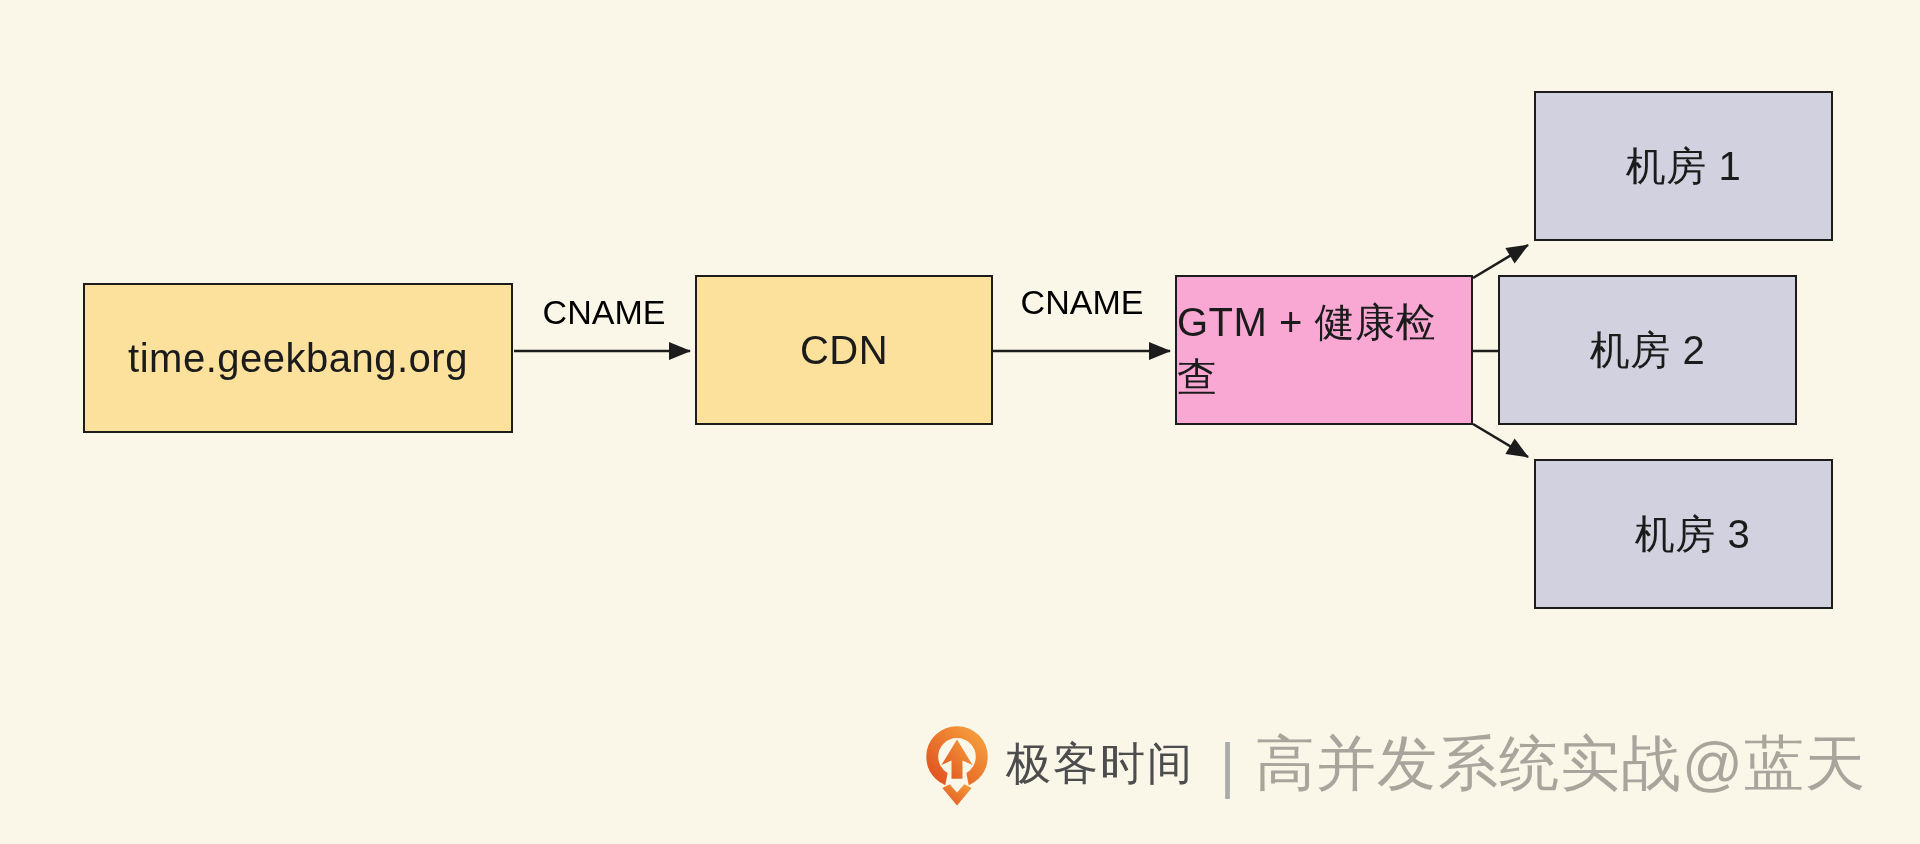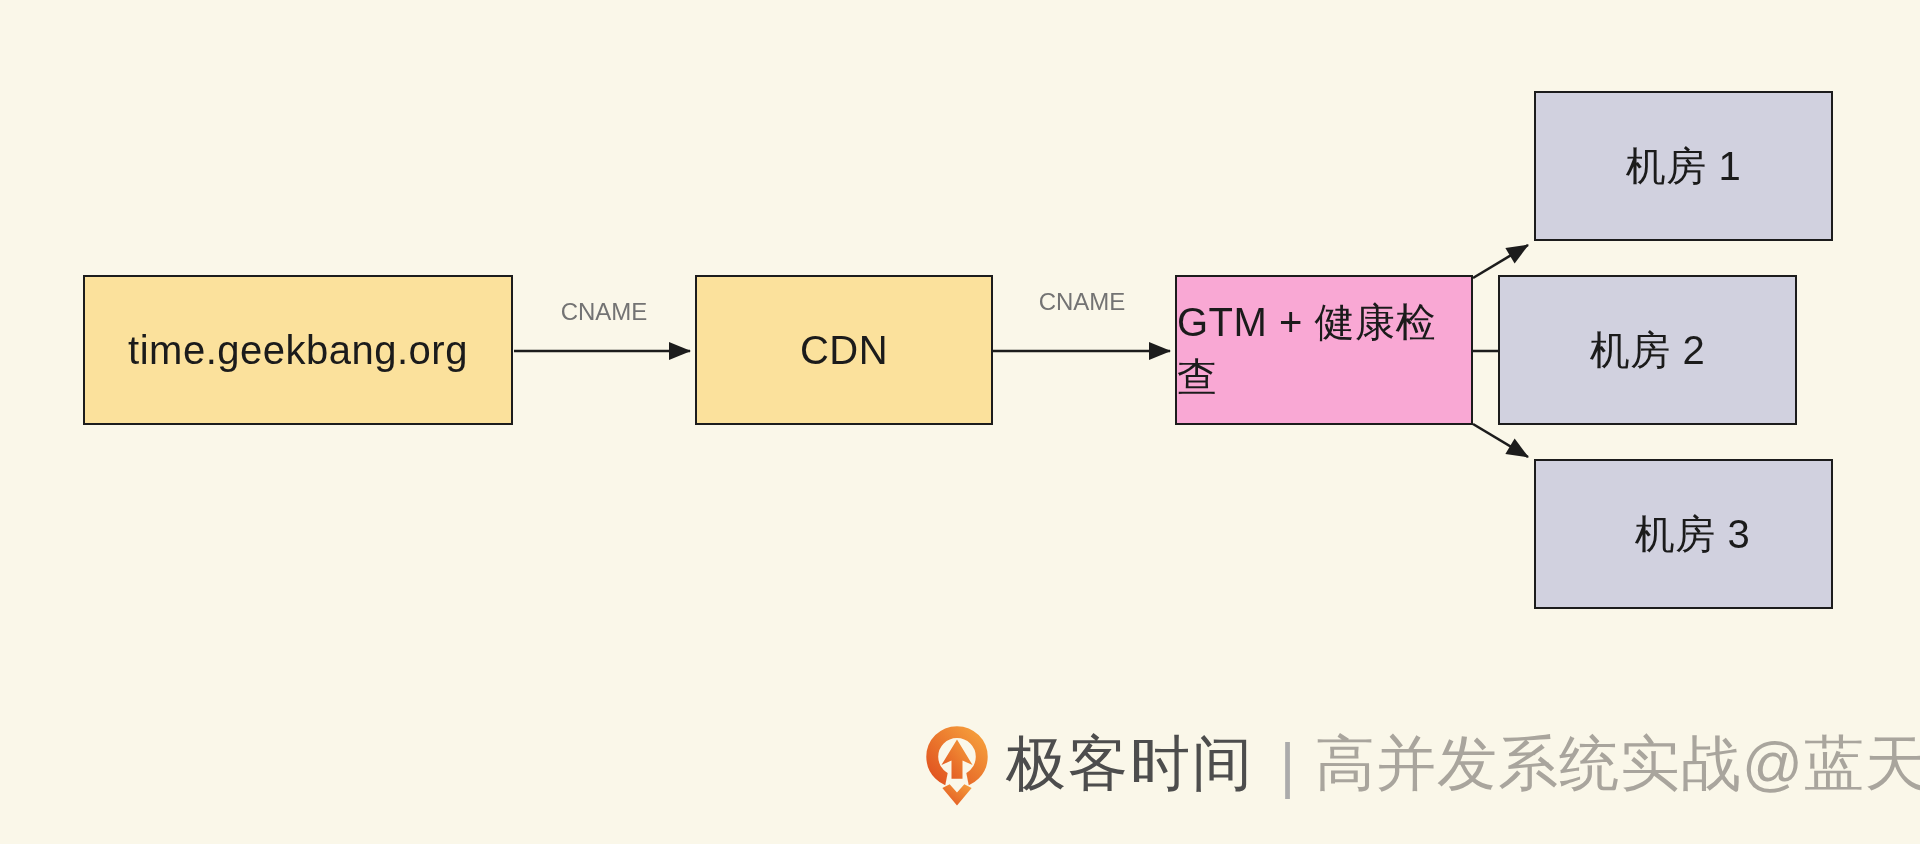--- a/index.html
+++ b/index.html
@@ -10,47 +10,47 @@
   }
   .canvas { position:relative; width:1920px; height:844px; }
 
   
   .node {
     position:absolute; box-sizing:border-box;
     border:2px solid #1C1C1C;
     display:flex; align-items:center; justify-content:center;
     font-size:40px; color:#1B1B1B; letter-spacing:0.5px;
   }
-  #node-domain { left:83px;   top:275px; width:430px; height:150px; }
+  #node-domain { left:83px;   top:283px; width:430px; height:150px; }
   #node-cdn    { left:695px;  top:275px; width:298px; height:150px; }
   #node-gtm    { left:1175px; top:275px; width:298px; height:150px; }
   #node-idc1   { left:1534px; top:91px;  width:299px; height:150px; }
   #node-idc2   { left:1498px; top:275px; width:299px; height:150px; }
   #node-idc3   { left:1534px; top:459px; width:299px; height:150px;padding-left:18px; }
 
   
   .edges { position:absolute; left:0; top:0; width:1920px; height:844px; }
   .edge-line { stroke:#1C1C1C; stroke-width:2.6px; }
 
   
   .edge-label {
     position:absolute; width:200px; text-align:center;
-    font-size:24px; line-height:36px; color:#737373;
+    font-size:34px; line-height:36px; color:#000000;
   }
   #edge-label-0 { left:504px; top:294px; }
   #edge-label-1 { left:982px; top:284px; }
 
   
   .footer {
     position:absolute; left:924px; top:714px; height:100px;
     display:flex; align-items:center;
   }
   .footer .logo { width:66px; height:90px; margin-top:4px; }
   .brand {
-    font-size:60px; color:#4D4D4D; letter-spacing:2px;
+    font-size:45px; color:#4D4D4D; letter-spacing:2px;
     margin-left:16px; font-weight:500; white-space:nowrap;
   }
   .divider {
     font-size:58px; color:#ABABAB; font-weight:400;
     margin:0 20px 0 26px; transform:scaleY(1.05);
   }
   .watermark {
     font-size:60px; color:#A9A59D; letter-spacing:1px;
     font-weight:500; white-space:nowrap;
   }

